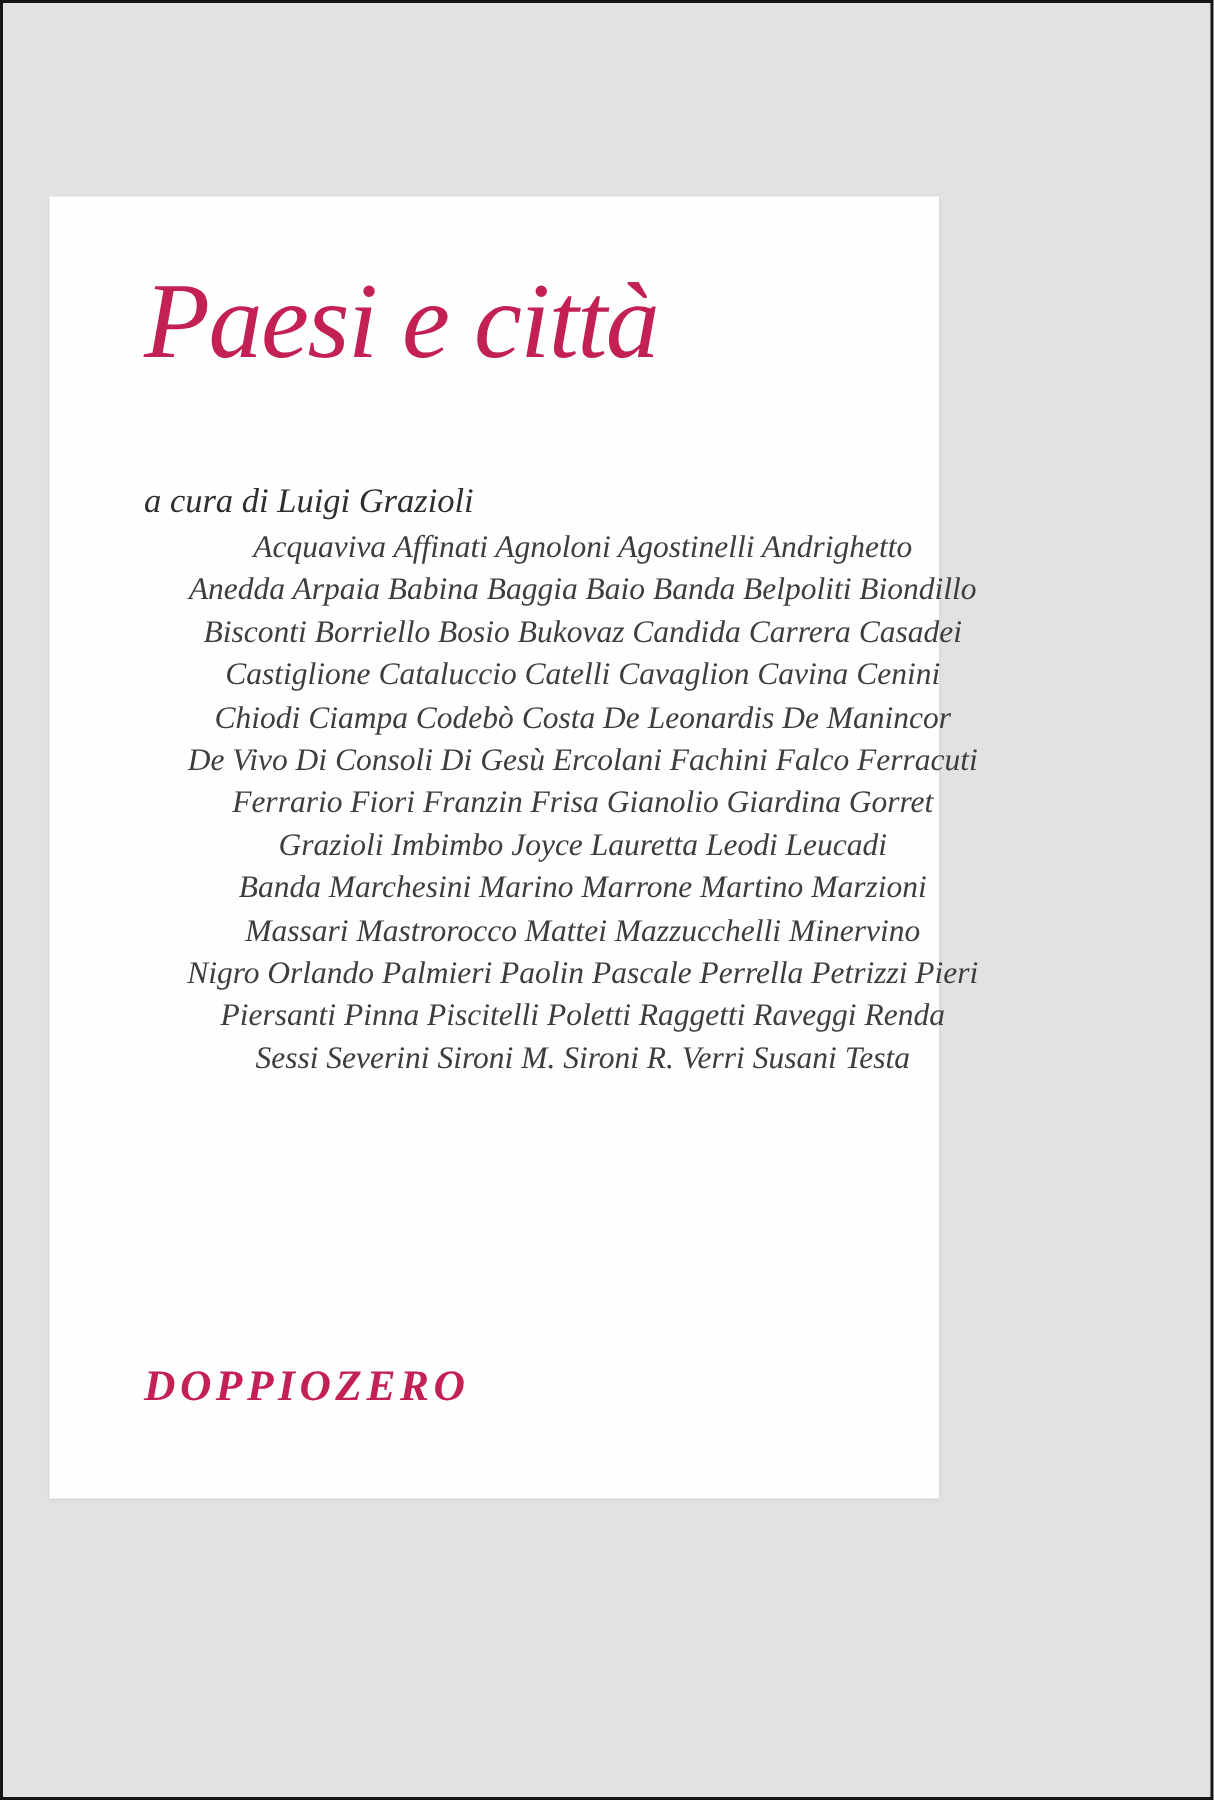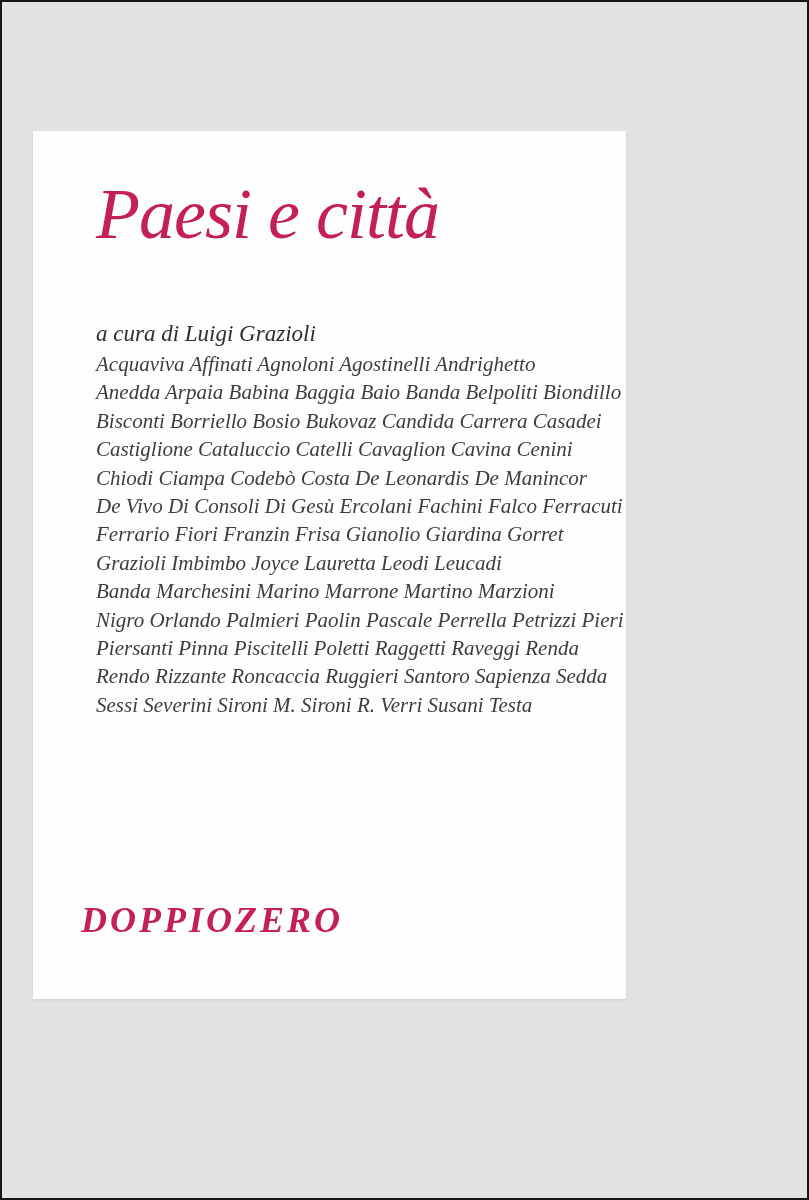--- a/index.html
+++ b/index.html
@@ -47,29 +47,30 @@
     margin-top: 24px;
   }
   .authors {
     position: absolute;
     left: 63px;
     top: 219px;
     width: 585px;
     font-size: 21px;
     line-height: 28.4px;
     color: var(--text-color, #3d3d3d);
+    text-align: center;
   }
   .authors .line {
     white-space: nowrap;
   }
   .publisher {
     position: absolute;
-    left: 48px;
+    left: 63px;
     bottom: 58px;
-    font-size: 36px;
+    font-size: 29px;
     font-weight: bold;
     letter-spacing: 3px;
     color: var(--accent-color, #c32053);
     white-space: nowrap;
   }
 </style>
 </head>
 <body>
 
 <div class="frame" style="--accent-color: #c32053; --bg-color: #e2e2e3; --card-color: #fefefe; --subtitle-color: #2e2e2e; --text-color: #3d3d3d; border-color: rgb(22, 22, 22);">
@@ -79,20 +80,20 @@
     <div class="authors">
         <div class="line">Acquaviva Affinati Agnoloni Agostinelli Andrighetto</div>
         <div class="line">Anedda Arpaia Babina Baggia Baio Banda Belpoliti Biondillo</div>
         <div class="line">Bisconti Borriello Bosio Bukovaz Candida Carrera Casadei</div>
         <div class="line">Castiglione Cataluccio Catelli Cavaglion Cavina Cenini</div>
         <div class="line">Chiodi Ciampa Codebò Costa De Leonardis De Manincor</div>
         <div class="line">De Vivo Di Consoli Di Gesù Ercolani Fachini Falco Ferracuti</div>
         <div class="line">Ferrario Fiori Franzin Frisa Gianolio Giardina Gorret</div>
         <div class="line">Grazioli Imbimbo Joyce Lauretta Leodi Leucadi</div>
         <div class="line">Banda Marchesini Marino Marrone Martino Marzioni</div>
+        <div class="line">Massari Mastrorocco Mattei Mazzucchelli Minervino</div>
         <div class="line">Nigro Orlando Palmieri Paolin Pascale Perrella Petrizzi Pieri</div>
         <div class="line">Piersanti Pinna Piscitelli Poletti Raggetti Raveggi Renda</div>
-        <div class="line">Rendo Rizzante Roncaccia Ruggieri Santoro Sapienza Sedda</div>
         <div class="line">Sessi Severini Sironi M. Sironi R. Verri Susani Testa</div>
       </div>
     <div class="publisher">DOPPIOZERO</div>
   </div>
 </div>
 
 </body></html>

